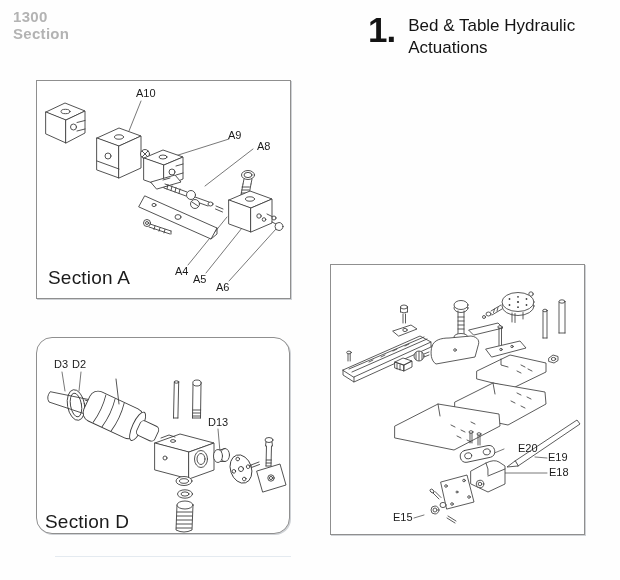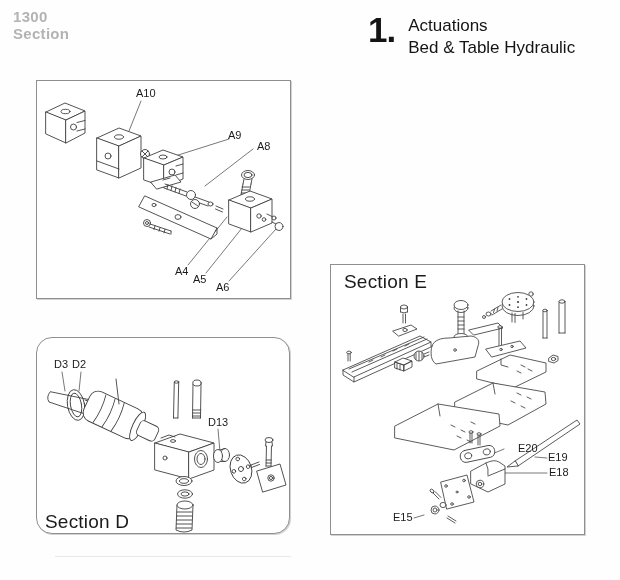--- a/index.html
+++ b/index.html
@@ -35,22 +35,22 @@
 <div class="page">
 
   <div class="series">
     <div>1300</div>
     <div>Section</div>
   </div>
 
   <div class="title-block">
     <span class="title-num">1.</span>
     <span class="title-text">
+      <div>Bed &amp; Table Hydraulic</div>
       <div>Actuations</div>
-      <div>Bed &amp; Table Hydraulic</div>
     </span>
   </div>
 
   <div class="section-box box-a">
     <svg class="drawing" width="253" height="217" viewBox="0 0 253 217">
       <g stroke="#3f3f3f" stroke-width="0.9" fill="none" stroke-linejoin="round" stroke-linecap="round">
 
         <g stroke="#565656" stroke-width="0.8">
           <path d="M104,20 L92,50"></path>
           <path d="M192,58 L116,82"></path>
@@ -132,20 +132,21 @@
           <path d="M113,143 L134,150 M112,146 L133,153 M134,150 L134,153 M118,145 L117,148.5 M123,146.7 L122,150.2 M128,148.4 L127,151.9" fill="none"></path>
         </g>
       </g>
     </svg>
     <span class="part-label" style="left:99px;top:6px">A10</span>
     <span class="part-label" style="left:191px;top:48px">A9</span>
     <span class="part-label" style="left:220px;top:59px">A8</span>
     <span class="part-label" style="left:138px;top:184px">A4</span>
     <span class="part-label" style="left:156px;top:192px">A5</span>
     <span class="part-label" style="left:179px;top:200px">A6</span>
+    <span class="section-title st-a">Section A</span>
   </div>
 
   <div class="section-box box-d">
     <svg class="drawing" width="252" height="195" viewBox="0 0 252 195">
       <g stroke="#3f3f3f" stroke-width="0.9" fill="none" stroke-linejoin="round" stroke-linecap="round">
 
         <g stroke="#565656" stroke-width="0.8">
           <path d="M25,34 L28,53"></path>
           <path d="M44,34 L42,53"></path>
           <path d="M181,91 L183,114"></path>
@@ -392,18 +393,17 @@
           <circle cx="104" cy="245" r="4"></circle>
           <circle cx="104" cy="245" r="2"></circle>
           <path d="M116,253 L124,258 M117,251 L125,256" fill="none"></path>
         </g>
       </g>
     </svg>
     <span class="part-label" style="left:187px;top:177px">E20</span>
     <span class="part-label" style="left:217px;top:186px">E19</span>
     <span class="part-label" style="left:218px;top:201px">E18</span>
     <span class="part-label" style="left:62px;top:246px">E15</span>
-    <span class="section-title st-e">Section E</span>
   </div>
 
   <div class="artifact" style="left:55px;top:556px;width:236px;height:1px"></div>
 
 </div>
 
 </body></html>

